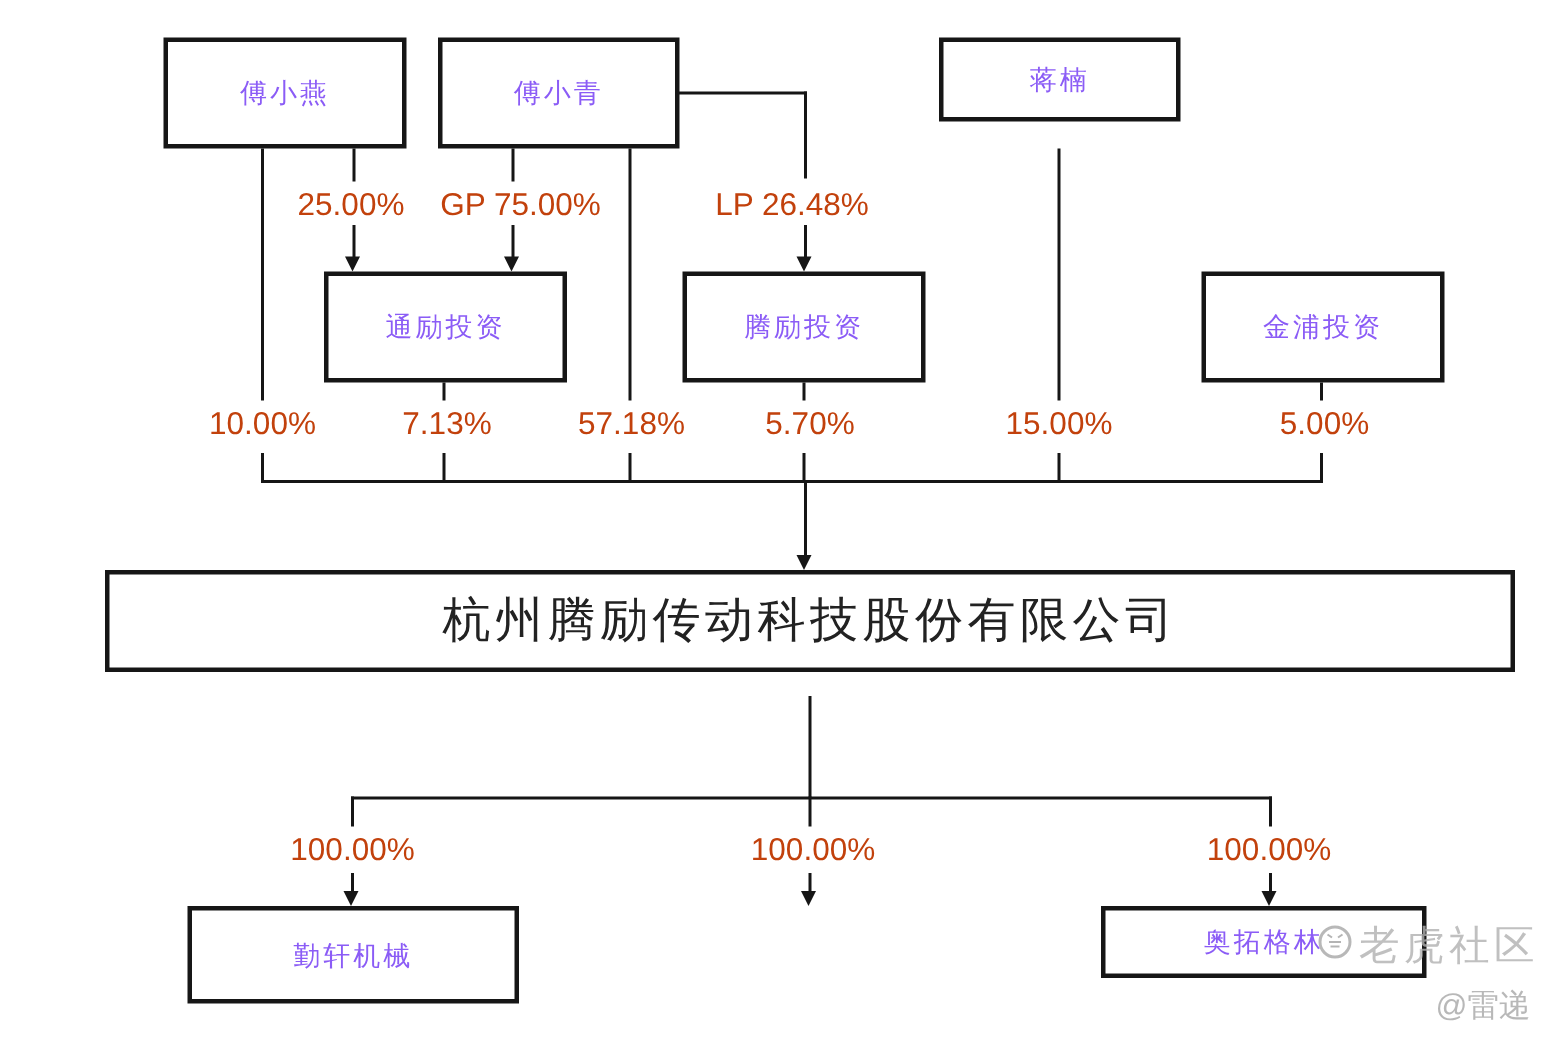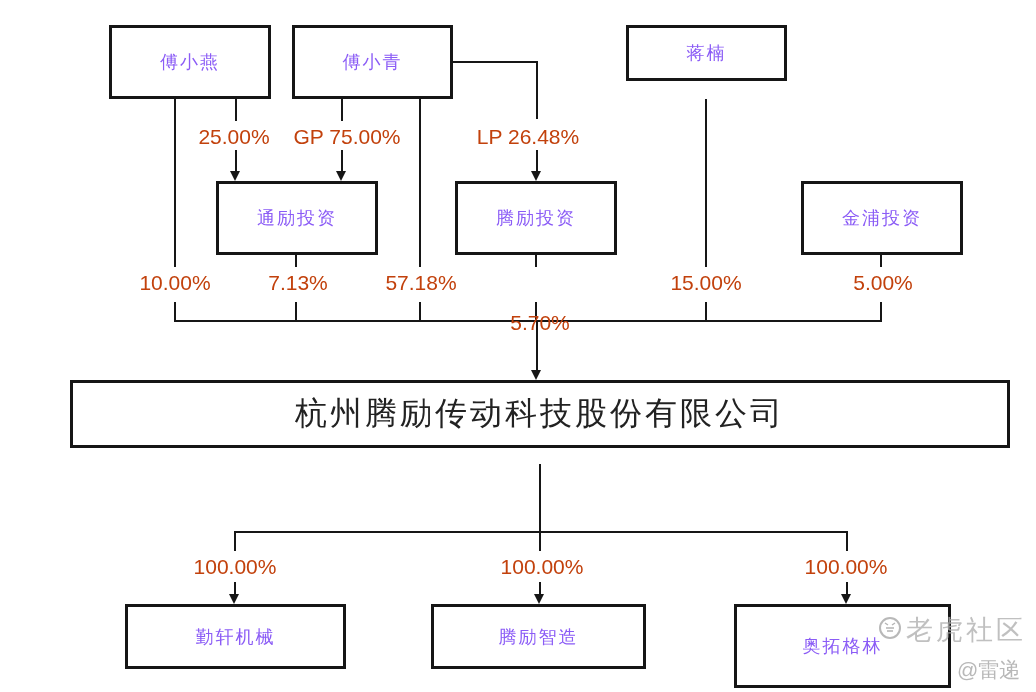--- a/index.html
+++ b/index.html
@@ -77,24 +77,21 @@
     <span>金浦投资</span>
   </div>
 
   <div class="node main" style="left:70px;top:380px;width:940px;height:68px;">
     <span>杭州腾励传动科技股份有限公司</span>
   </div>
 
   <div class="node" style="left:125px;top:604px;width:221px;height:65px;">
     <span>勤轩机械</span>
   </div>
-  <div class="node" style="left:431px;top:604px;width:215px;height:65px;">
-    <span>腾励智造</span>
-  </div>
-  <div class="node" style="left:734px;top:604px;width:217px;height:84px;">
+  <div class="node" style="left:734px;top:604px;width:217px;height:48px;">
     <span>奥拓格林</span>
   </div>
 
   <div class="vline" style="left:174px;top:99px;height:168px;"></div>
   <div class="vline" style="left:174px;top:302px;height:19px;"></div>
 
   <div class="vline" style="left:235px;top:99px;height:22px;"></div>
   <div class="vline" style="left:235px;top:150px;height:22px;"></div>
   <div class="arrow-down" style="left:230px;top:171px;"></div>
 
@@ -139,21 +136,21 @@
   <div class="vline" style="left:846px;top:582px;height:13px;"></div>
   <div class="arrow-down" style="left:841px;top:594px;"></div>
 
   <div class="pct" style="left:234px;top:125px;">25.00%</div>
   <div class="pct" style="left:347px;top:125px;">GP 75.00%</div>
   <div class="pct" style="left:528px;top:125px;">LP 26.48%</div>
 
   <div class="pct" style="left:175px;top:271px;">10.00%</div>
   <div class="pct" style="left:298px;top:271px;">7.13%</div>
   <div class="pct" style="left:421px;top:271px;">57.18%</div>
-  <div class="pct" style="left:540px;top:271px;margin-top:40px;">5.70%</div>
+  <div class="pct" style="left:540px;top:271px;">5.70%</div>
   <div class="pct" style="left:706px;top:271px;">15.00%</div>
   <div class="pct" style="left:883px;top:271px;">5.00%</div>
 
   <div class="pct" style="left:235px;top:555px;">100.00%</div>
   <div class="pct" style="left:542px;top:555px;">100.00%</div>
   <div class="pct" style="left:846px;top:555px;">100.00%</div>
 
   <div class="wm-circle">
     <svg width="14" height="12" viewBox="0 0 14 12">
       <path d="M2 1 L5 3 M12 1 L9 3 M3 6 H11 M4 9 H10" stroke="rgba(172,172,172,0.9)" stroke-width="1.4" fill="none"></path>

